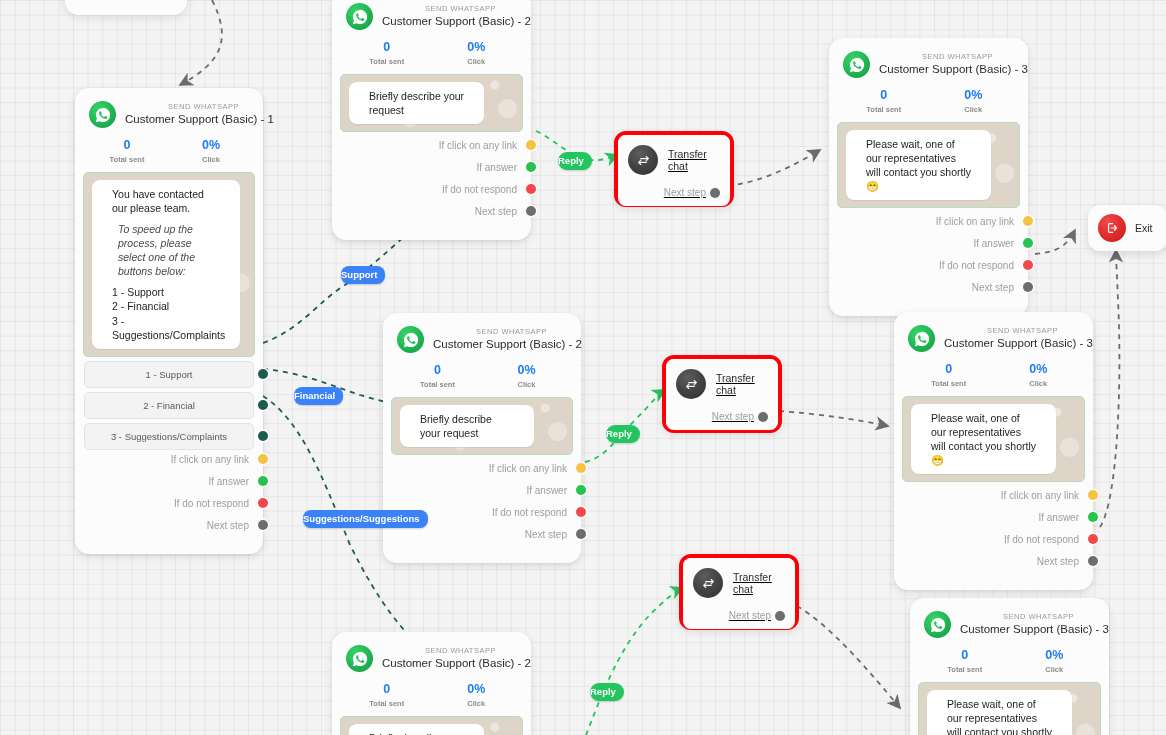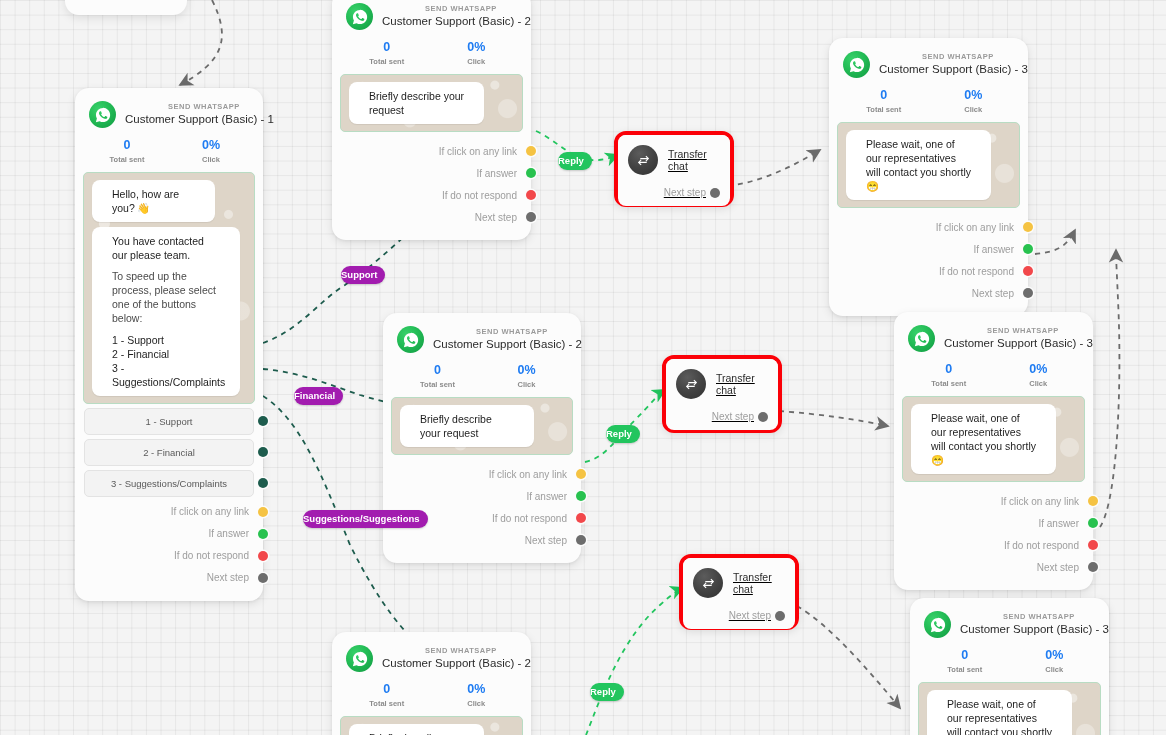--- a/index.html
+++ b/index.html
@@ -23,49 +23,49 @@
     background:#fcfcfc;
     border-radius:14px;
     box-shadow: 0 3px 10px rgba(0,0,0,0.10), 0 1px 3px rgba(0,0,0,0.06);
   }
   .node-head { display:flex; align-items:center; gap:9px; padding:13px 14px 4px 14px; }
   .wa-icon { width:27px; height:27px; border-radius:50%; flex:0 0 auto;
     background: radial-gradient(circle at 35% 30%, #38d16a 0%, #22bb55 45%, #119a42 100%);
     display:flex; align-items:center; justify-content:center; }
   .wa-icon svg { width:18px; height:18px; display:block; }
   .head-text { line-height:1.12; }
-  .kicker { font-size:7.5px; letter-spacing:0.5px; font-weight:700; color:#9a9a9a;padding-left:43px; }
+  .kicker { font-size:7.5px; letter-spacing:0.5px; font-weight:400; color:#9a9a9a;padding-left:43px; }
   .title { font-size:11.5px; color:#2b2b2b; margin-top:2px; white-space:nowrap; }
 
   .stats { display:flex; padding:6px 10px 2px 10px; }
   .stat { flex:1; text-align:center; }
   .stat .v { font-size:12.5px; color:#1f7cf2; font-weight:600; line-height:1.2; }
   .stat .l { font-size:7.5px; color:#8b8b8b; font-weight:700; margin-top:2px; }
 
   .bubble-wrap {
     margin:6px 8px 4px 8px; border:1px solid #b8dcc3; border-radius:5px;
     background-color:#ded5c8;
     background-image:
       radial-gradient(circle at 12% 22%, rgba(255,255,255,0.45) 0 5px, transparent 6px),
       radial-gradient(circle at 62% 68%, rgba(255,255,255,0.38) 0 7px, transparent 8px),
       radial-gradient(circle at 85% 18%, rgba(255,255,255,0.40) 0 4px, transparent 5px),
       radial-gradient(circle at 38% 82%, rgba(255,255,255,0.30) 0 6px, transparent 7px),
       radial-gradient(circle at 92% 60%, rgba(255,255,255,0.30) 0 9px, transparent 10px);
     padding:7px 8px;
   }
   .bubble { background:#fff; border-radius:8px; padding:7px 20px; font-size:10.5px; color:#1d1d1d; line-height:1.34; box-shadow:0 1px 1px rgba(0,0,0,0.07); max-width:88%; }
   .bubble + .bubble { margin-top:5px; }
-  .bubble .it { color:#4a4a4a; display:block; margin:7px 0; }
+  .bubble .it { font-style:italic; color:#4a4a4a; display:block; margin:7px 6px; }
   .bubble .ls { display:block; }
 
   .opt-btn { margin:4px 9px 0 9px; border:1px solid #e3e3e3; border-radius:5px;
     background:#f3f3f3; text-align:center; font-size:9.5px; color:#5a5a5a; padding:7px 4px; }
 
   .ports { padding:4px 0 12px 0; }
-  .port { display:flex; align-items:center; justify-content:flex-end; height:22px; position:relative; padding-right:14px; }
+  .port { display:flex; justify-content:flex-end; height:22px; position:relative; padding-right:14px; }
   .port .pl { font-size:10px; color:#9d9d9d; }
   .dot { position:absolute; right:-5px; width:10px; height:10px; border-radius:50%; box-shadow:0 0 0 1.5px #fcfcfc; }
   .d-yellow{background:#f5c343;} .d-green{background:#28c24f;} .d-red{background:#f2484b;} .d-grey{background:#6d6d6d;}
 
   .opt-dot { position:absolute; right:-5px; top:50%; transform:translateY(-50%); width:10px; height:10px; border-radius:50%; background:#1d5c4d; box-shadow:0 0 0 1.5px #fcfcfc; }
   .opt-row { position:relative; }
 
   
   .transfer {
     position:absolute; background:#fcfcfc; border-radius:12px;
@@ -89,21 +89,21 @@
     display:flex; align-items:center; gap:9px; padding:9px 14px 9px 10px; }
   .exit-icon { width:28px; height:28px; border-radius:50%;
     background: radial-gradient(circle at 35% 28%, #f04a4a 0%, #e12d2d 50%, #c91b1b 100%);
     display:flex; align-items:center; justify-content:center; }
   .exit-icon svg { width:16px; height:16px; }
   .exit-label { font-size:10.5px; color:#2b2b2b; }
 
   
   .pill { position:absolute; border-radius:9px; font-size:9.5px; color:#fff; padding:3px 8px 4px 0; white-space:nowrap; font-weight:600;
     box-shadow:0 1px 2px rgba(0,0,0,0.18); }
-  .pill-dark { background:#a21caf; }
+  .pill-dark { background:#3b82f6;border-radius:8px; }
   .pill-green { background:#22c55e; }
 
   .ghost-card { position:absolute; background:#fcfcfc; border-radius:14px; box-shadow:0 3px 10px rgba(0,0,0,0.10); }
 </style>
 </head>
 <body>
 
 <div id="canvas">
 
   <svg class="edges">
@@ -162,21 +162,20 @@
       <div class="stat">
         <div class="v">0</div>
         <div class="l">Total sent</div>
       </div>
       <div class="stat">
         <div class="v">0%</div>
         <div class="l">Click</div>
       </div>
     </div>
     <div class="bubble-wrap">
-      <div class="bubble" style="max-width:80%;">Hello, how are you? 👋</div>
       <div class="bubble" style="max-width:96%;">
         <span>You have contacted our please team.</span>
         <span class="it">To speed up the process, please select one of the buttons below:</span>
         <span class="ls">1 - Support</span>
         <span class="ls">2 - Financial</span>
         <span class="ls">3 - Suggestions/Complaints</span>
       </div>
     </div>
     <div class="opt-row">
       <div class="opt-btn">1 - Support</div>
@@ -490,20 +489,29 @@
         </span>
         <span class="tr-title">Transfer chat</span>
       </div>
       <div class="tr-port">
         <span class="pl">Next step</span>
         <span class="dot d-grey"></span>
       </div>
     </div>
   </div>
 
+  <div class="exit-node" style="left:1088px; top:205px;">
+    <span class="exit-icon">
+      <svg viewBox="0 0 24 24">
+          <path fill="#fff" d="M13.5 4.5H8.2c-1.2 0-2.2 1-2.2 2.2v10.6c0 1.2 1 2.2 2.2 2.2h5.3v-1.8H8.2c-.2 0-.4-.2-.4-.4V6.7c0-.2.2-.4.4-.4h5.3V4.5z"></path>
+          <path fill="#fff" d="M15.8 7.6l-1.3 1.3 2.2 2.2h-6.4v1.8h6.4l-2.2 2.2 1.3 1.3 4.4-4.4-4.4-4.4z"></path>
+        </svg>
+    </span>
+    <span class="exit-label">Exit</span>
+  </div>
 
   <div class="pill pill-dark" style="left:341px; top:266px;">Support</div>
   <div class="pill pill-dark" style="left:294px; top:387px;">Financial</div>
   <div class="pill pill-dark" style="left:303px; top:510px;">Suggestions/Suggestions</div>
 
   <div class="pill pill-green" style="left:558px; top:152px;">Reply</div>
   <div class="pill pill-green" style="left:606px; top:425px;">Reply</div>
   <div class="pill pill-green" style="left:590px; top:683px;">Reply</div>
 
 </div>

